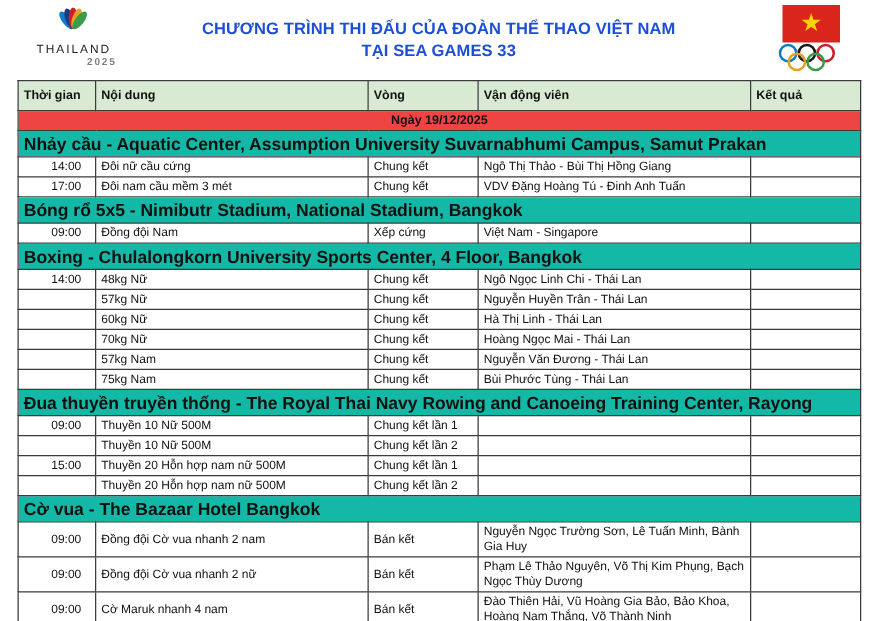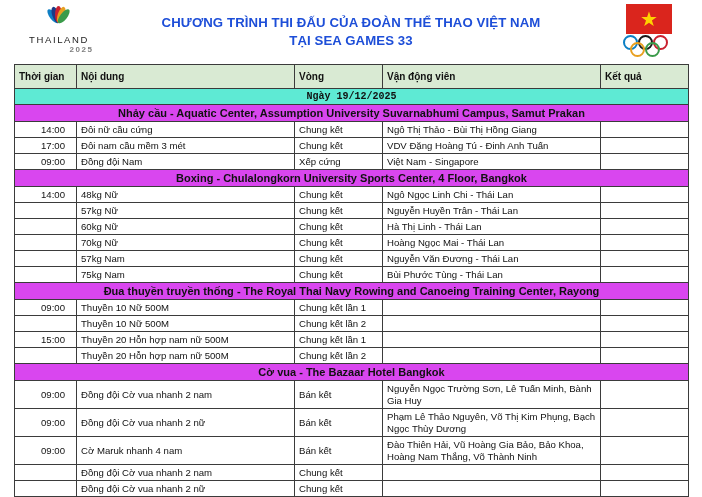--- a/index.html
+++ b/index.html
@@ -150,31 +150,30 @@
     white-space: nowrap;
   }
   thead th {
     background: #d9ead3;
     text-align: left;
     font-weight: bold;
     font-size: 10px;
     height: 24px;
   }
   tr.day-row td {
-    background: #5eead4;
+    background: #ef4444;
     text-align: center;
     font-weight: bold;
     font-size: 10px;
-    font-family: Liberation Mono, monospace;
   }
   tr.sport-row td {
-    background: #d946ef;
-    font-weight: bold;
-    font-size: 11px;
-    text-align: center;
+    background: #14b8a6;
+    font-weight: bold;
+    font-size: 14px;
+    text-align: left;
   }
   td.time { text-align: center; padding-left: 19px; }
   td.cell { text-align: left; }
   td.multi { white-space: normal; line-height: 11.5px; }
 </style>
 </head>
 <body>
 
 <div class="header">
 
@@ -242,20 +241,23 @@
           <td class="cell">Ngô Thị Thảo - Bùi Thị Hồng Giang</td>
           <td class="cell"></td>
         </tr>
         <tr>
           <td class="time">17:00</td>
           <td class="cell">Đôi nam cầu mềm 3 mét</td>
           <td class="cell">Chung kết</td>
           <td class="cell">VDV Đặng Hoàng Tú - Đinh Anh Tuấn</td>
           <td class="cell"></td>
         </tr>
+        <tr class="sport-row">
+          <td colspan="5">Bóng rổ 5x5 - Nimibutr Stadium, National Stadium, Bangkok</td>
+        </tr>
         <tr>
           <td class="time">09:00</td>
           <td class="cell">Đồng đội Nam</td>
           <td class="cell">Xếp cứng</td>
           <td class="cell">Việt Nam - Singapore</td>
           <td class="cell"></td>
         </tr>
         <tr class="sport-row">
           <td colspan="5">Boxing - Chulalongkorn University Sports Center, 4 Floor, Bangkok</td>
         </tr>

